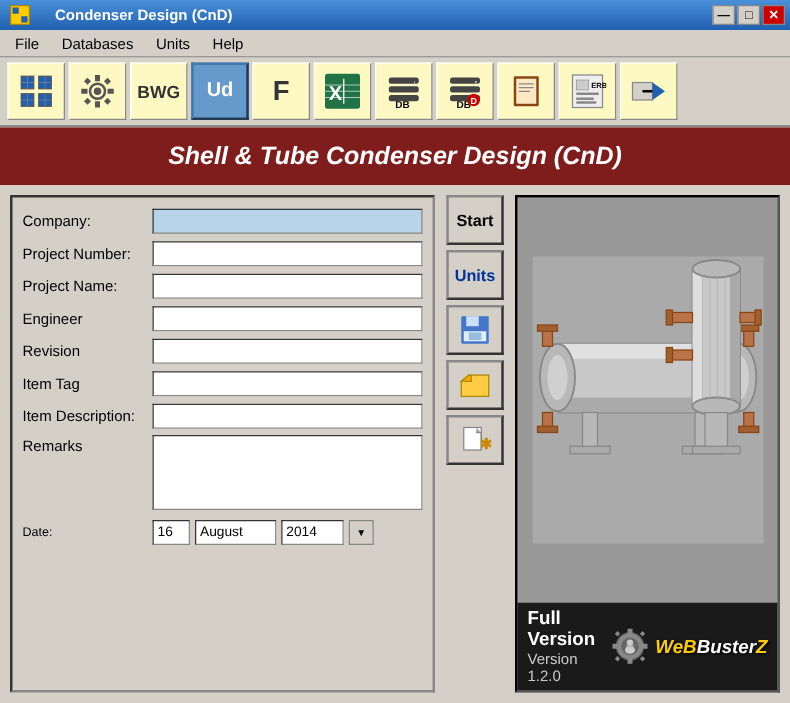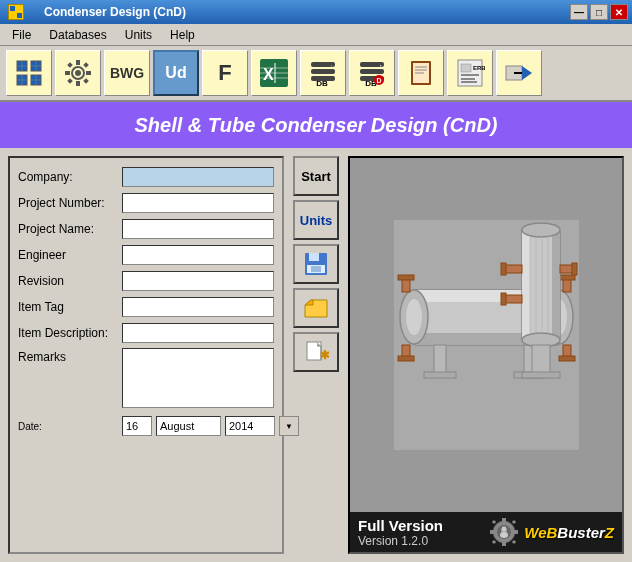--- a/index.html
+++ b/index.html
@@ -103,21 +103,21 @@
     
     .main-content {
       height: calc(562px - 24px - 22px - 56px);
       background: #d4d0c8;
       display: flex;
       flex-direction: column;
     }
 
     
     .app-title {
-      background: #8b5cf6;
+      background: #7f1d1d;
       color: white;
       text-align: center;
       font-size: 20px;
       font-style: italic;
       font-weight: bold;
       padding: 8px 0;
       height: 46px;
       display: flex;
       align-items: center;
       justify-content: center;
@@ -126,21 +126,21 @@
     
     .form-area {
       display: flex;
       flex: 1;
       padding: 8px;
       gap: 6px;
     }
 
     
     .left-panel {
-      width: 276px;
+      width: 340px;
       background: #d4d0c8;
       border: 2px inset #888;
       padding: 8px;
       display: flex;
       flex-direction: column;
       gap: 4px;
     }
     .form-row {
       display: flex;
       align-items: center;

